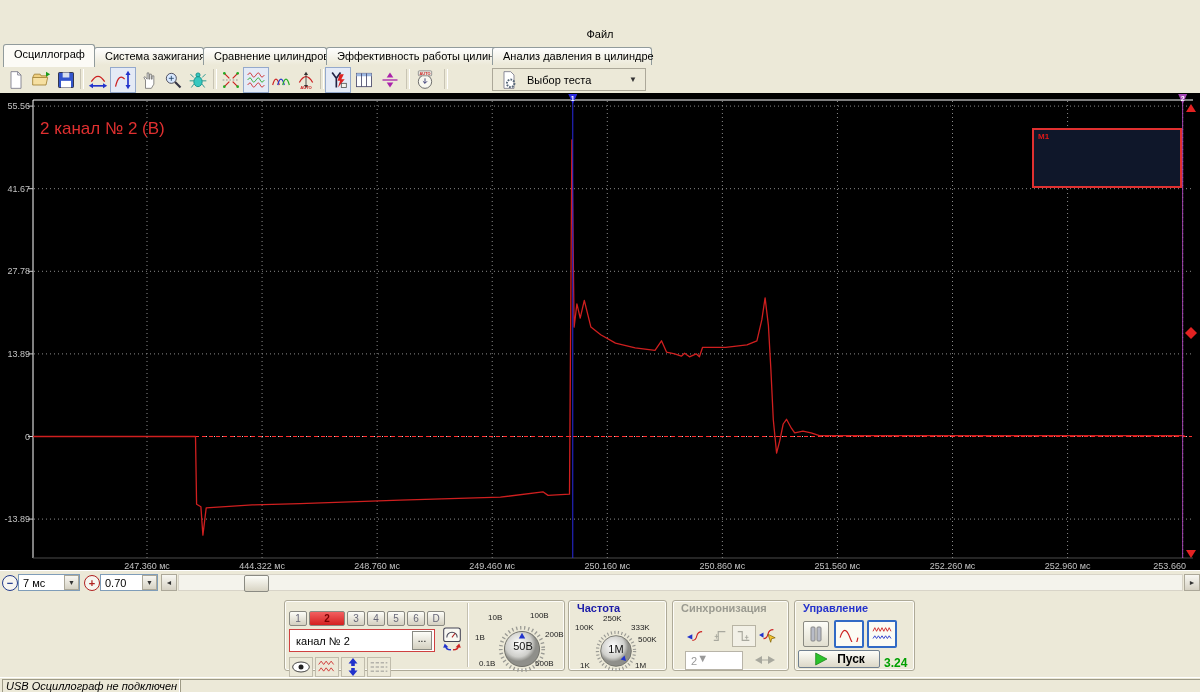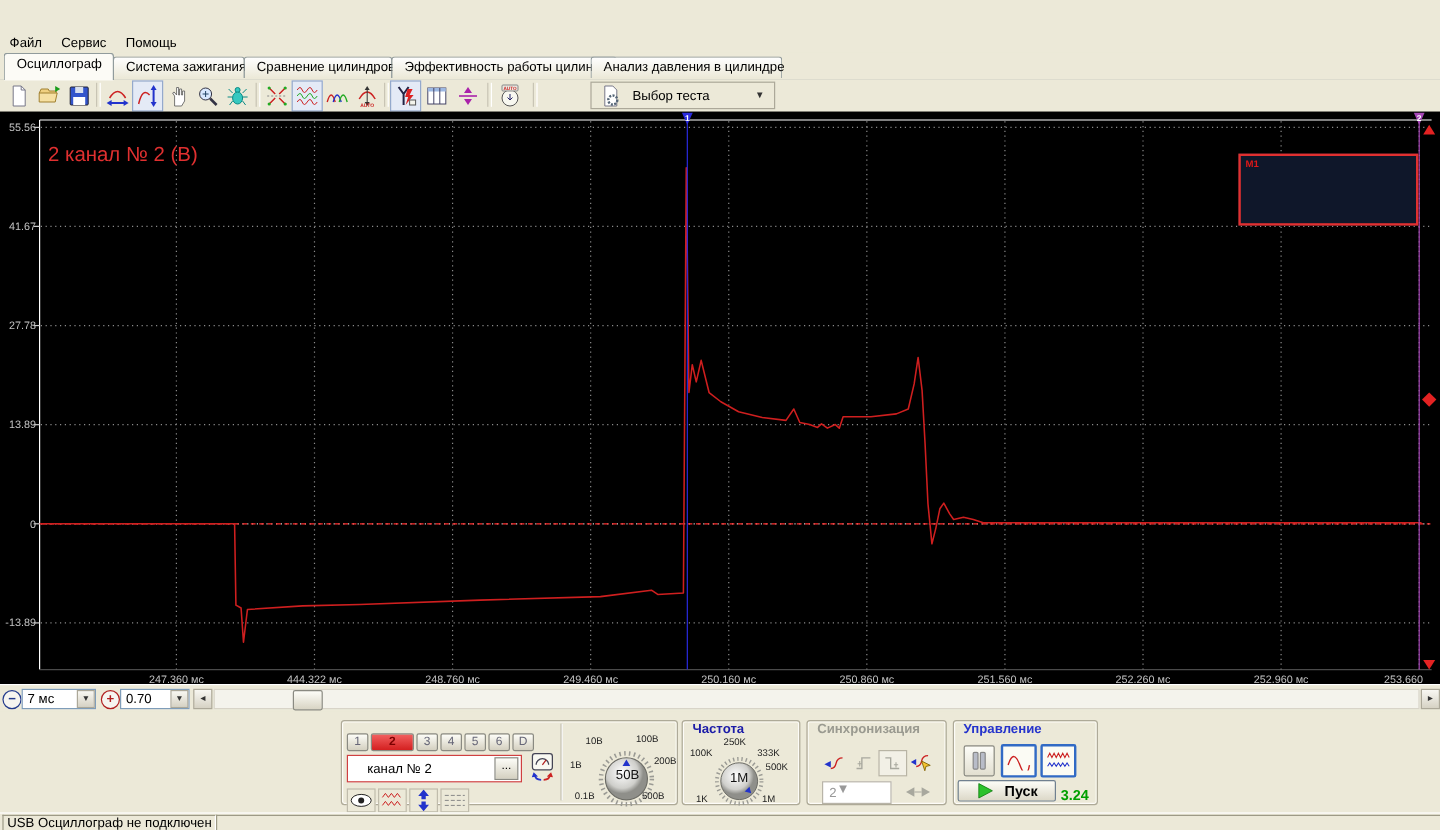--- a/index.html
+++ b/index.html
@@ -11,21 +11,21 @@
   .titlebar{left:0;top:0;width:1200px;height:26px;
     background:linear-gradient(180deg,#5a8ae6 0%,#2a62d8 10%,#1c50c8 45%,#1040aa 90%,#2458c8 100%);
     display:flex;align-items:center;color:#fff;font-weight:bold;font-size:12px;}
   .titlebar .apptitle{margin-left:6px;text-shadow:1px 1px 1px #123;}
   .winbtn{width:21px;height:18px;border-radius:3px;border:1px solid #e8f0ff;color:#fff;
     display:flex;align-items:center;justify-content:center;font-size:10px;font-weight:bold;}
   .winbtn.blue{background:linear-gradient(#86a8ee,#3060d0 60%,#2450b8);}
   .winbtn.red{background:linear-gradient(#f0a086,#dd5330 60%,#c24222);}
 
   
-  .menubar{left:0;top:26px;width:1200px;height:18px;background:#ECE9D8;display:flex;align-items:flex-end;}
+  .menubar{left:0;top:26px;width:1200px;height:18px;background:#ECE9D8;display:flex;align-items:center;flex-direction:column;}
   .menuitem{padding:2px 8px;cursor:default;}
   .tabbar{left:0;top:44px;width:1200px;height:22px;background:#ECE9D8;border-bottom:1px solid #919b9c;}
   .tab{position:absolute;top:3px;height:15px;padding:2px 10px 0 10px;text-align:center;
     background:linear-gradient(#fefefe,#ece9d8);border:1px solid #919b9c;border-bottom:none;
     border-radius:3px 3px 0 0;white-space:nowrap;}
   .tab.active{top:0px;height:19px;background:#fcfbf6;z-index:3;font-weight:normal;padding-top:3px;}
   .toolbar{left:0;top:66px;width:1200px;height:27px;background:#ECE9D8;border-bottom:1px solid #aca899;}
   .tbtn{position:absolute;top:1px;width:24px;height:24px;display:flex;align-items:center;justify-content:center;
     border:1px solid transparent;}
   .tbtn.pressed{border:1px solid #94a9cc;background:#e4eaf6;}
@@ -59,42 +59,42 @@
 
   
   .controlpanel{left:0;top:593px;width:1200px;height:84px;background:#ECE9D8;}
   .group{position:absolute;top:7px;height:71px;border:1px solid #aeaa98;border-radius:3px;box-shadow:inset 0 0 0 1px #fdfcf8;box-sizing:border-box;}
   .gtitle{position:absolute;top:1px;left:8px;font-weight:bold;font-size:11px;}
   .chbtn{position:absolute;top:10px;height:15px;background:linear-gradient(#fdfdf8,#d4d0c0);
     border:1px solid #8a8a82;border-radius:2px;color:#667;font-size:10px;text-align:center;line-height:14px;box-sizing:border-box;}
   .chbtn.active{background:linear-gradient(#f26060,#d42020);color:#7a0000;font-weight:bold;}
   .chinput{position:absolute;left:4px;top:28px;width:146px;height:23px;border:1px solid #cf4040;background:#fff;
     box-sizing:border-box;display:flex;align-items:center;}
-  .chinput .txt{padding-left:16px;}
+  .chinput .txt{padding-left:6px;}
   .chinput .dots{margin-left:auto;margin-right:2px;width:18px;height:17px;background:linear-gradient(#fdfdf8,#d4d0c0);
     border:1px solid #8a8a82;text-align:center;line-height:13px;font-size:10px;}
   .minibtn{position:absolute;top:56px;width:24px;height:20px;background:#ece9d8;border:1px solid #c0bcac;
     display:flex;align-items:center;justify-content:center;box-sizing:border-box;}
   .knoblab{position:absolute;font-size:8px;color:#222;white-space:nowrap;}
   .knobval{position:absolute;font-size:11px;color:#111;text-align:center;}
   .syncbtn{position:absolute;top:24px;width:22px;height:20px;display:flex;align-items:center;justify-content:center;
     border:1px solid transparent;}
   .syncbtn.sunken{border:1px solid #b8b4a4;background:#f2f0e6;}
   .synccombo{position:absolute;left:12px;top:50px;width:58px;height:19px;background:#fff;border:1px solid #b8b4a8;
     color:#999;display:flex;align-items:center;box-sizing:border-box;}
   .ctrlbtn{position:absolute;display:flex;align-items:center;justify-content:center;box-sizing:border-box;
     background:linear-gradient(#fdfdf8,#e2dfd0);border:1px solid #8a8a82;border-radius:2px;}
   .ctrlbtn.sel{border:2px solid #316ac5;background:#fbfbf4;}
   .startbtn{position:absolute;left:3px;top:49px;width:82px;height:18px;background:linear-gradient(#fdfdf8,#dcd8c8);
     border:1px solid #708090;border-radius:2px;display:flex;align-items:center;justify-content:center;gap:8px;
     font-weight:bold;font-size:12px;box-sizing:border-box;}
   .greenval{position:absolute;left:89px;top:55px;color:#00a000;font-weight:bold;font-size:12px;}
 
   
-  .statusbar{left:0;top:677px;width:1200px;height:15px;background:#ECE9D8;border-top:1px solid #fff;}
+  .statusbar{left:0;top:677px;width:1200px;height:15px;background:#ECE9D8;border-top:1px solid #fff;font-style:italic;}
   .stpanel{position:absolute;top:1px;height:12px;border:1px solid;border-color:#9d9a86 #fff #fff #9d9a86;
     font-size:11px;padding:0 3px;box-sizing:content-box;white-space:nowrap;overflow:hidden;}
 </style>
 </head>
 <body>
 
 <div id="app">
 
 
   <div class="abs menubar">

